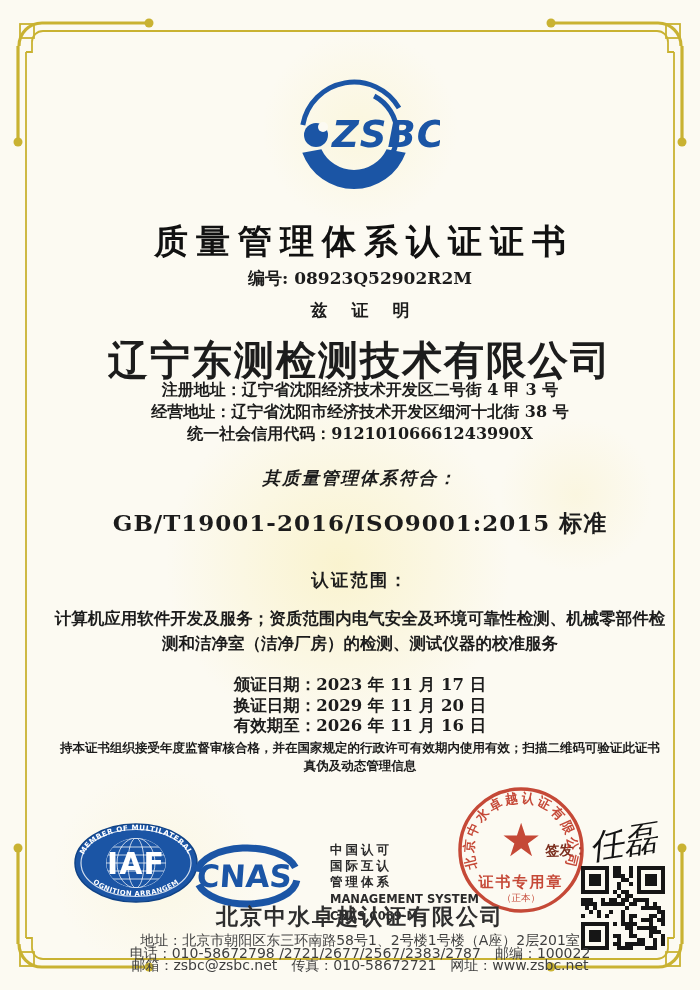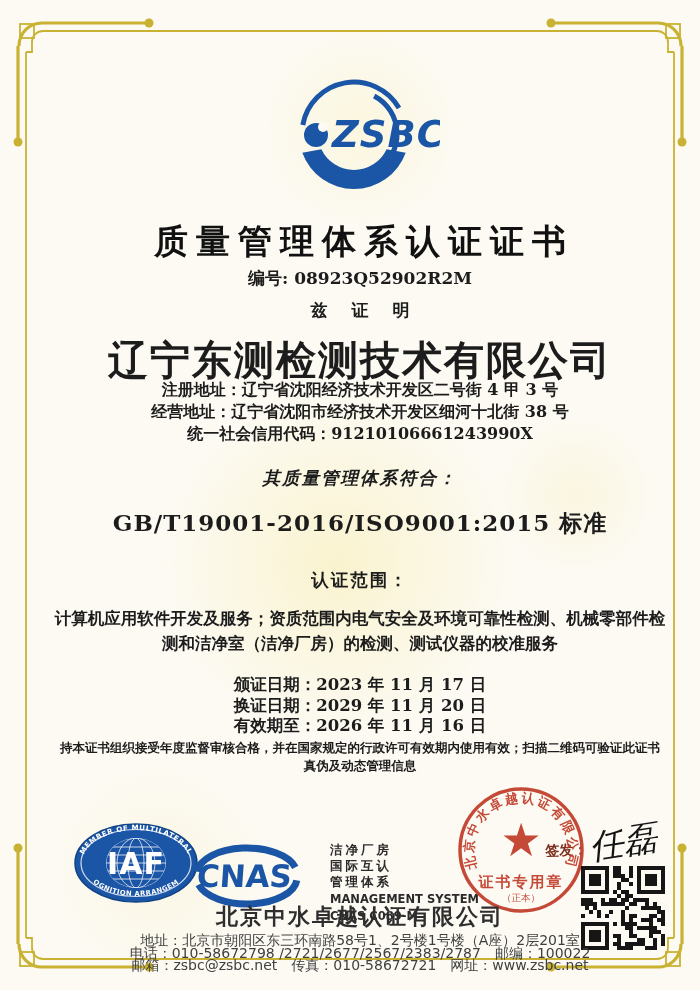--- a/index.html
+++ b/index.html
@@ -128,21 +128,21 @@
     </text>
   </svg>
 
   <svg class="graphic" style="left:192px;top:840px;width:112px;height:72px;" viewBox="0 0 112 72">
     <path d="M5.2,31.7 A50,26 0 0 1 103.3,27.3" stroke="#1b55a5" stroke-width="7" fill="none"></path>
     <path d="M6.7,44.7 A50,26 0 0 0 104.8,40.3" stroke="#1b55a5" stroke-width="7" fill="none"></path>
     <text x="55" y="47" text-anchor="middle" font-size="31" font-weight="bold" fill="#1b55a5" transform="skewX(-4)">CNAS</text>
   </svg>
 
   <div class="details">
-    <div class="cn">洁净厂房</div>
+    <div class="cn">中国认可</div>
     <div class="cn">国际互认</div>
     <div class="cn">管理体系</div>
     <div class="en">MANAGEMENT SYSTEM</div>
     <div class="en">CNAS C089-M</div>
   </div>
 
   <div class="signature">
     <span class="sig-label">签发：</span>
     <span class="sig-name">任磊</span>
   </div>

